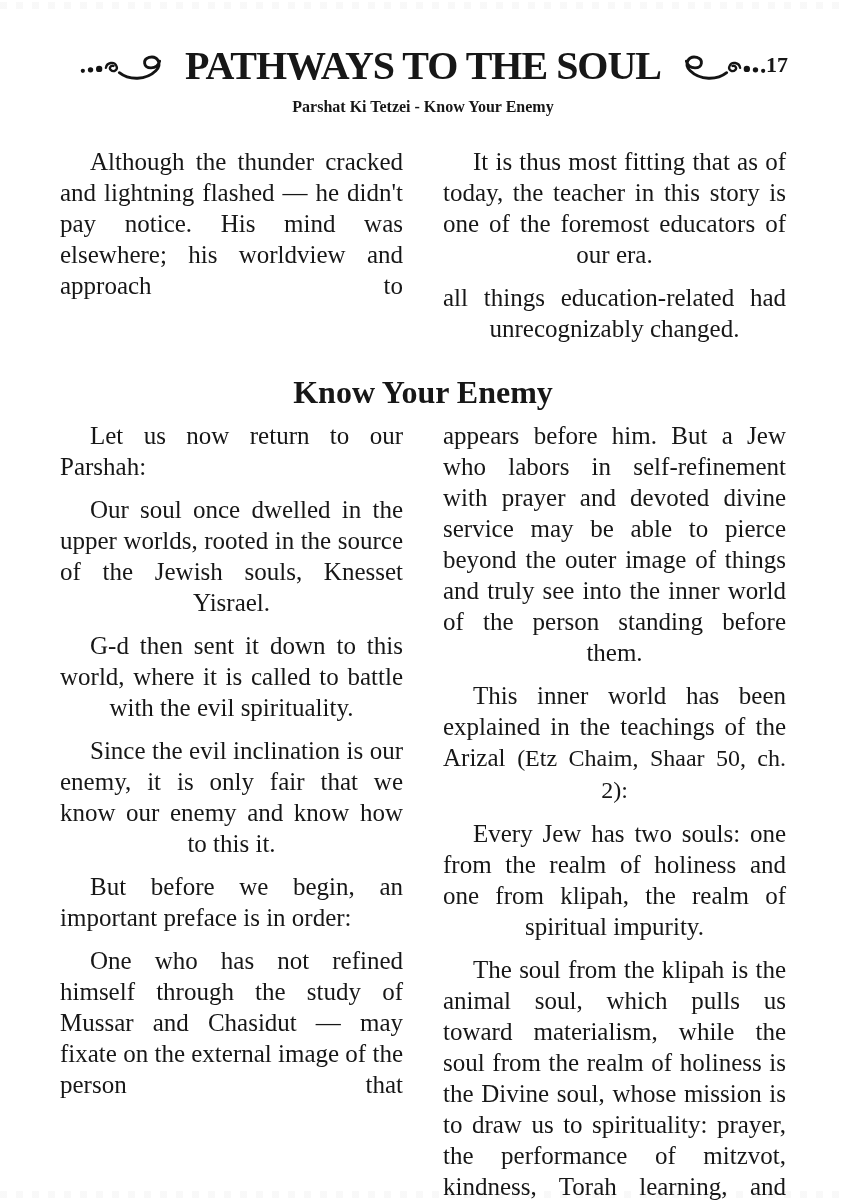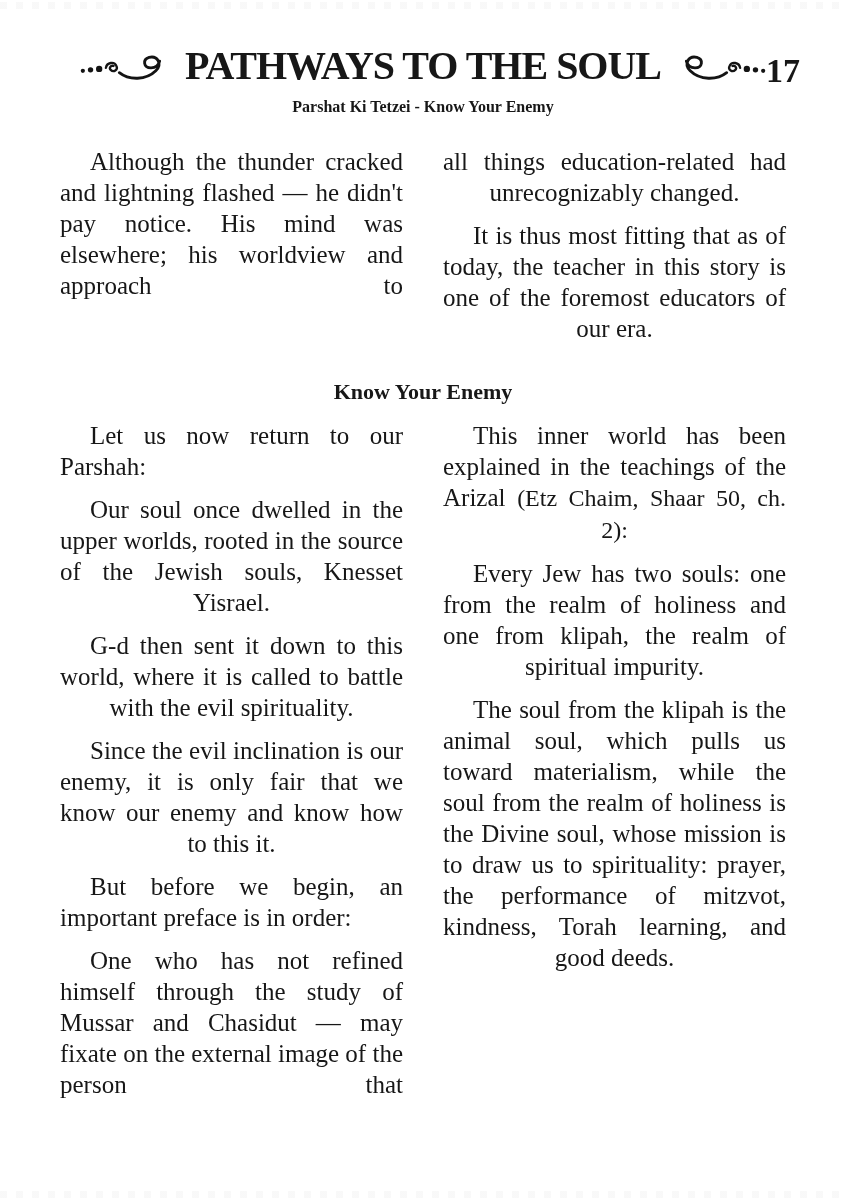--- a/index.html
+++ b/index.html
@@ -47,24 +47,24 @@
     font-weight: bold;
     font-size: 40px;
     line-height: 44px;
     letter-spacing: -1px;
     white-space: nowrap;
   }
   .flourish { width: 96px; height: 32px; flex: none; }
   .flourish.right { transform: scaleX(-1); }
   .page-number {
     position: absolute;
-    right: 46px;
+    right: 58px;
     top: 8px;
     font-weight: bold;
-    font-size: 34px;
+    font-size: 22px;
   }
   .chapter-subtitle {
     font-weight: bold;
     font-size: 16px;
     line-height: 26px;
     margin-top: 6px;
   }
 
   
   .cols {
@@ -72,21 +72,21 @@
     gap: 40px;
     padding: 0 60px;
   }
   .col { width: 343px; flex: none; }
 
   .intro { margin-top: 26px; }
 
   .section-heading {
     text-align: center;
     font-weight: bold;
-    font-size: 22px;
+    font-size: 32px;
     line-height: 40px;
     margin: 16px 0 8px 0;
   }
 
   .para {
     font-size: 25px;
     line-height: 31px;
     margin: 0 0 12px 0;
     text-indent: 30px;
     text-align: justify;
@@ -128,37 +128,38 @@
     </div>
     <span class="page-number">17</span>
     <div class="chapter-subtitle">Parshat Ki Tetzei - Know Your Enemy</div>
   </div>
 
   <div class="cols intro">
     <div class="col">
         <p class="para last-justify">Although the thunder cracked and lightning flashed — he didn't pay notice. His mind was elsewhere; his worldview and approach to</p>
       </div>
     <div class="col">
+        <p class="para last-center">It is thus most fitting that as of today, the teacher in this story is one of the foremost educators of our era.</p>
         <p class="para last-center noindent">all things education-related had unrecognizably changed.</p>
-        <p class="para last-center">It is thus most fitting that as of today, the teacher in this story is one of the foremost educators of our era.</p>
       </div>
   </div>
 
   <h2 class="section-heading">Know Your Enemy</h2>
 
   <div class="cols main">
     <div class="col">
         <p class="para last-left">Let us now return to our Parshah:</p>
         <p class="para last-center">Our soul once dwelled in the upper worlds, rooted in the source of the Jewish souls, Knesset Yisrael.</p>
         <p class="para last-center">G-d then sent it down to this world, where it is called to battle with the evil spirituality.</p>
         <p class="para last-center">Since the evil inclination is our enemy, it is only fair that we know our enemy and know how to this it.</p>
         <p class="para last-left">But before we begin, an important preface is in order:</p>
         <p class="para last-justify">One who has not refined himself through the study of Mussar and Chasidut — may fixate on the external image of the person that</p>
       </div>
     <div class="col">
+        <p class="para last-center noindent">appears before him. But a Jew who labors in self-refinement with prayer and devoted divine service may be able to pierce beyond the outer image of things and truly see into the inner world of the person standing before them.</p>
         <p class="para last-center"><span>This inner world has been explained in the teachings of the Arizal </span><span class="small">(Etz Chaim, Shaar 50, ch. 2):</span></p>
         <p class="para last-center">Every Jew has two souls: one from the realm of holiness and one from klipah, the realm of spiritual impurity.</p>
         <p class="para last-center">The soul from the klipah is the animal soul, which pulls us toward materialism, while the soul from the realm of holiness is the Divine soul, whose mission is to draw us to spirituality: prayer, the performance of mitzvot, kindness, Torah learning, and good deeds.</p>
       </div>
   </div>
 
 </div>
 
 <div class="scan-noise bottom"></div>
 

